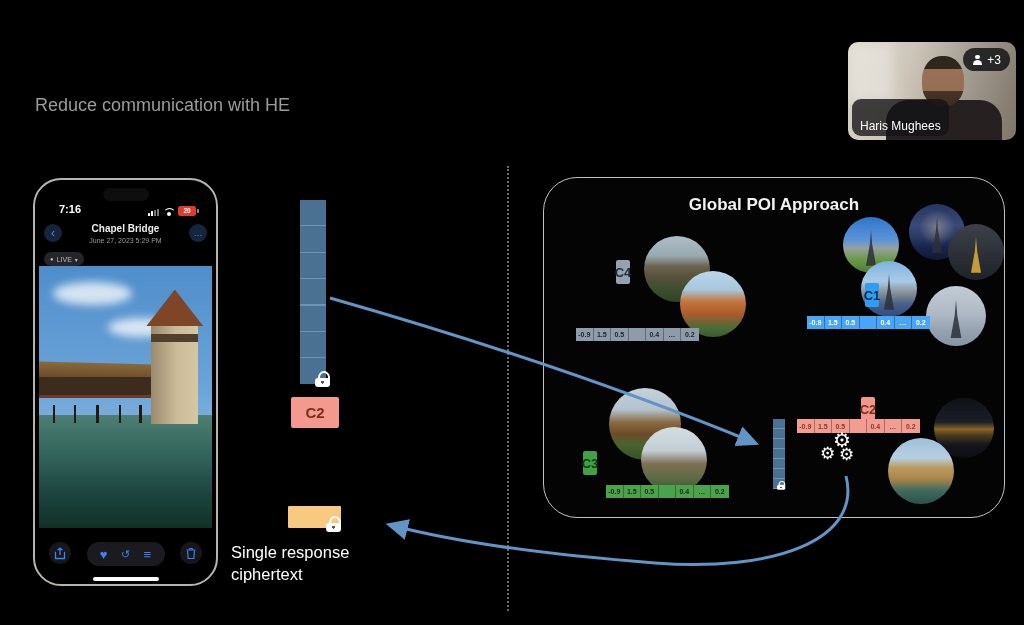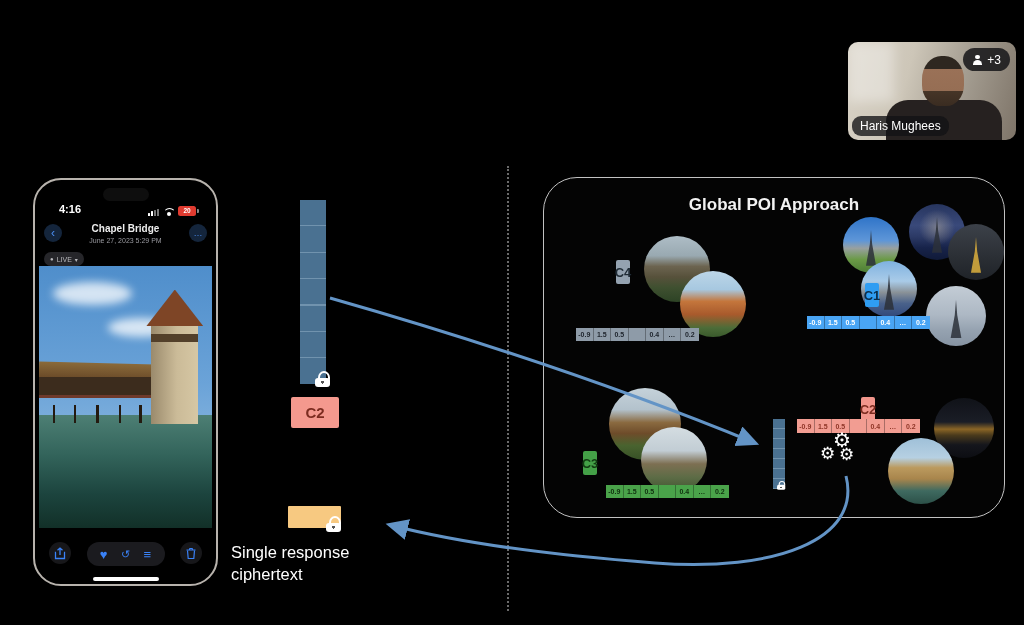--- a/index.html
+++ b/index.html
@@ -16,21 +16,21 @@
             background:linear-gradient(105deg,#d9d3c7 0%,#cdc6b8 35%,#a49d91 65%,#7e7468 100%); }
   .webcam .window-light { position:absolute; left:0; top:0; width:46px; height:60px; background:rgba(255,255,255,.35); filter:blur(6px); }
   .webcam .head { position:absolute; left:74px; top:14px; width:42px; height:50px; border-radius:46% 46% 42% 42%;
             background:linear-gradient(to bottom,#2e2720 0%,#2e2720 26%,#9a7157 26%,#966e54 70%,#463527 70%,#3a2c21 100%); }
   .webcam .shoulders { position:absolute; left:38px; top:58px; width:116px; height:44px; border-radius:22px 22px 0 0; background:#262120; }
   .participants-badge { position:absolute; top:6px; right:6px; height:23px; padding:0 9px; border-radius:12px;
             background:rgba(25,25,27,.88); color:#fff; font-size:12px; display:flex; align-items:center; gap:4px; }
   .person-icon { width:11px; height:10px; position:relative; display:inline-block; }
   .person-icon::before { content:''; position:absolute; left:3px; top:0; width:4.5px; height:4.5px; border-radius:50%; background:#fff; }
   .person-icon::after { content:''; position:absolute; left:1px; bottom:0; width:9px; height:4.5px; border-radius:5px 5px 0 0; background:#fff; }
-  .webcam-name { position:absolute; left:4px; bottom:4px; padding:3px 8px 3px; border-radius:9px;
+  .webcam-name { position:absolute; left:4px; bottom:4px; padding:20px 8px 3px; border-radius:9px;
             background:rgba(18,18,20,.78); color:#fff; font-size:12px; }
 
   
   .phone { position:absolute; left:33px; top:178px; width:185px; height:408px; border-radius:28px;
            border:2px solid #b8b3ad; background:#000; overflow:hidden; }
   .dynamic-island { position:absolute; left:50%; top:8px; transform:translateX(-50%); width:46px; height:13px; border-radius:7px; background:#0e0e0e; }
   .status-time { position:absolute; left:24px; top:23px; font-size:11px; font-weight:bold; color:#fff; }
   .status-icons { position:absolute; right:20px; top:26px; display:flex; align-items:flex-end; gap:4px; }
   .sig { display:flex; align-items:flex-end; gap:1px; }
   .sig i { display:block; width:2px; background:#fff; border-radius:.5px; }
@@ -136,35 +136,36 @@
   .gear-2 { left:0;   top:15px; font-size:17px; }
   .gear-3 { left:19px; top:16px; font-size:17px; }
 
   .arrows { position:absolute; inset:0; pointer-events:none; }
 </style>
 </head>
 <body>
 
 <div class="stage">
 
+  <div class="slide-subtitle">Reduce communication with HE</div>
 
   <div class="webcam">
     <div class="window-light"></div>
     <div class="shoulders"></div>
     <div class="head"></div>
     <div class="participants-badge">
       <span class="person-icon"></span>
       <span>+3</span>
     </div>
     <div class="webcam-name">Haris Mughees</div>
   </div>
 
   <div class="phone">
     <div class="dynamic-island"></div>
-    <div class="status-time">4:16</div>
+    <div class="status-time">7:16</div>
     <div class="status-icons">
       <span class="sig">
           <i></i>
           <i></i>
           <i></i>
           <i></i>
         </span>
       <span class="wifi"></span>
       <span class="battery">20</span>
     </div>

